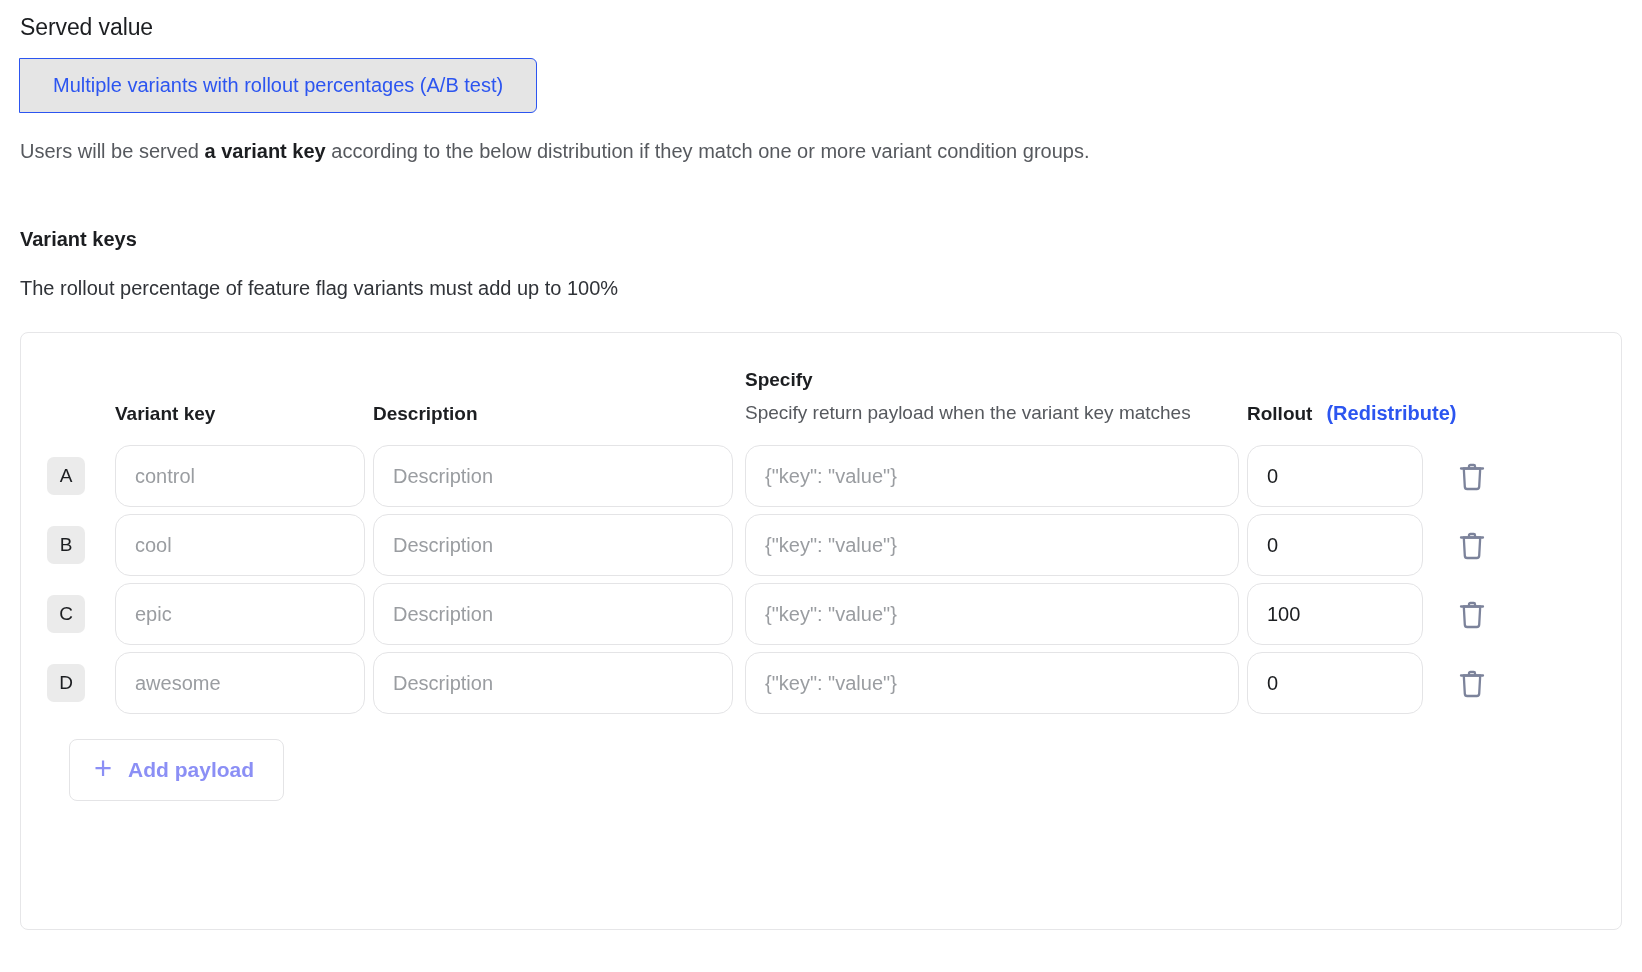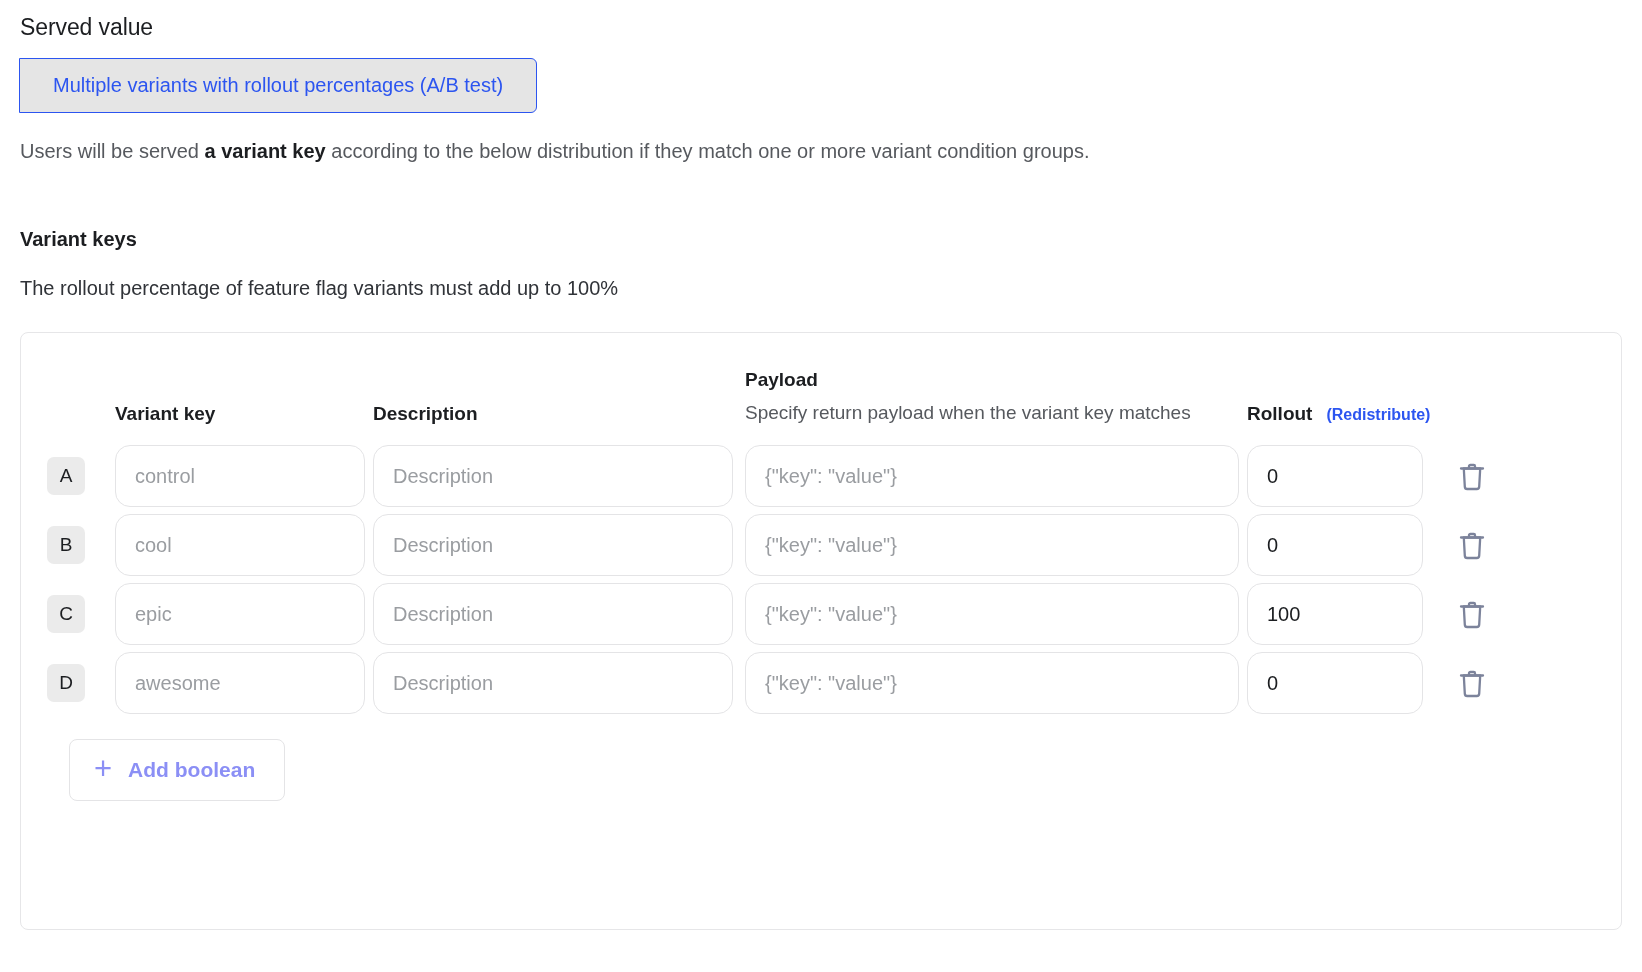--- a/index.html
+++ b/index.html
@@ -126,21 +126,21 @@
     gap: 14px;
     padding-bottom: 13px;
     white-space: nowrap;
   }
   .rollout-head .rh-label {
     font-size: 19px;
     font-weight: bold;
     color: #1c1e21;
   }
   .redistribute {
-    font-size: 16px;
+    font-size: 20px;
     font-weight: bold;
     color: #2c55f0;
     cursor: pointer;
     text-decoration: none;
   }
 
   
   .data-row { margin-top: 7px; }
   .badge {
     width: 38px;
@@ -231,21 +231,21 @@
 
   <div class="card">
 
     <div class="grid-row hdr-row">
       <div></div>
       <div class="col-head">Variant key</div>
       <div></div>
       <div class="col-head">Description</div>
       <div></div>
       <div class="payload-head">
-        <span class="ph-title">Payload</span>
+        <span class="ph-title">Specify</span>
         <span class="ph-sub">Specify return payload when the variant key matches</span>
       </div>
       <div></div>
       <div class="rollout-head">
         <span class="rh-label">Rollout</span>
         <span class="redistribute">(Redistribute)</span>
       </div>
       <div></div>
     </div>
 
@@ -333,18 +333,18 @@
               <path d="M4.8 7.5h16.4l-1 18.1c-.05 1.3-1.1 2.4-2.4 2.4H8.2c-1.3 0-2.35-1.1-2.4-2.4L4.8 7.5z" stroke="#7c839b" stroke-width="2.3" stroke-linejoin="round"></path>
             </svg>
           </span>
         </button>
       </div>
     </div>
 
     <div class="add-wrap">
       <button class="add-btn">
         <span class="plus">+</span>
-        <span class="add-label">Add boolean</span>
+        <span class="add-label">Add payload</span>
       </button>
     </div>
 
   </div>
 </div>
 
 </body></html>

